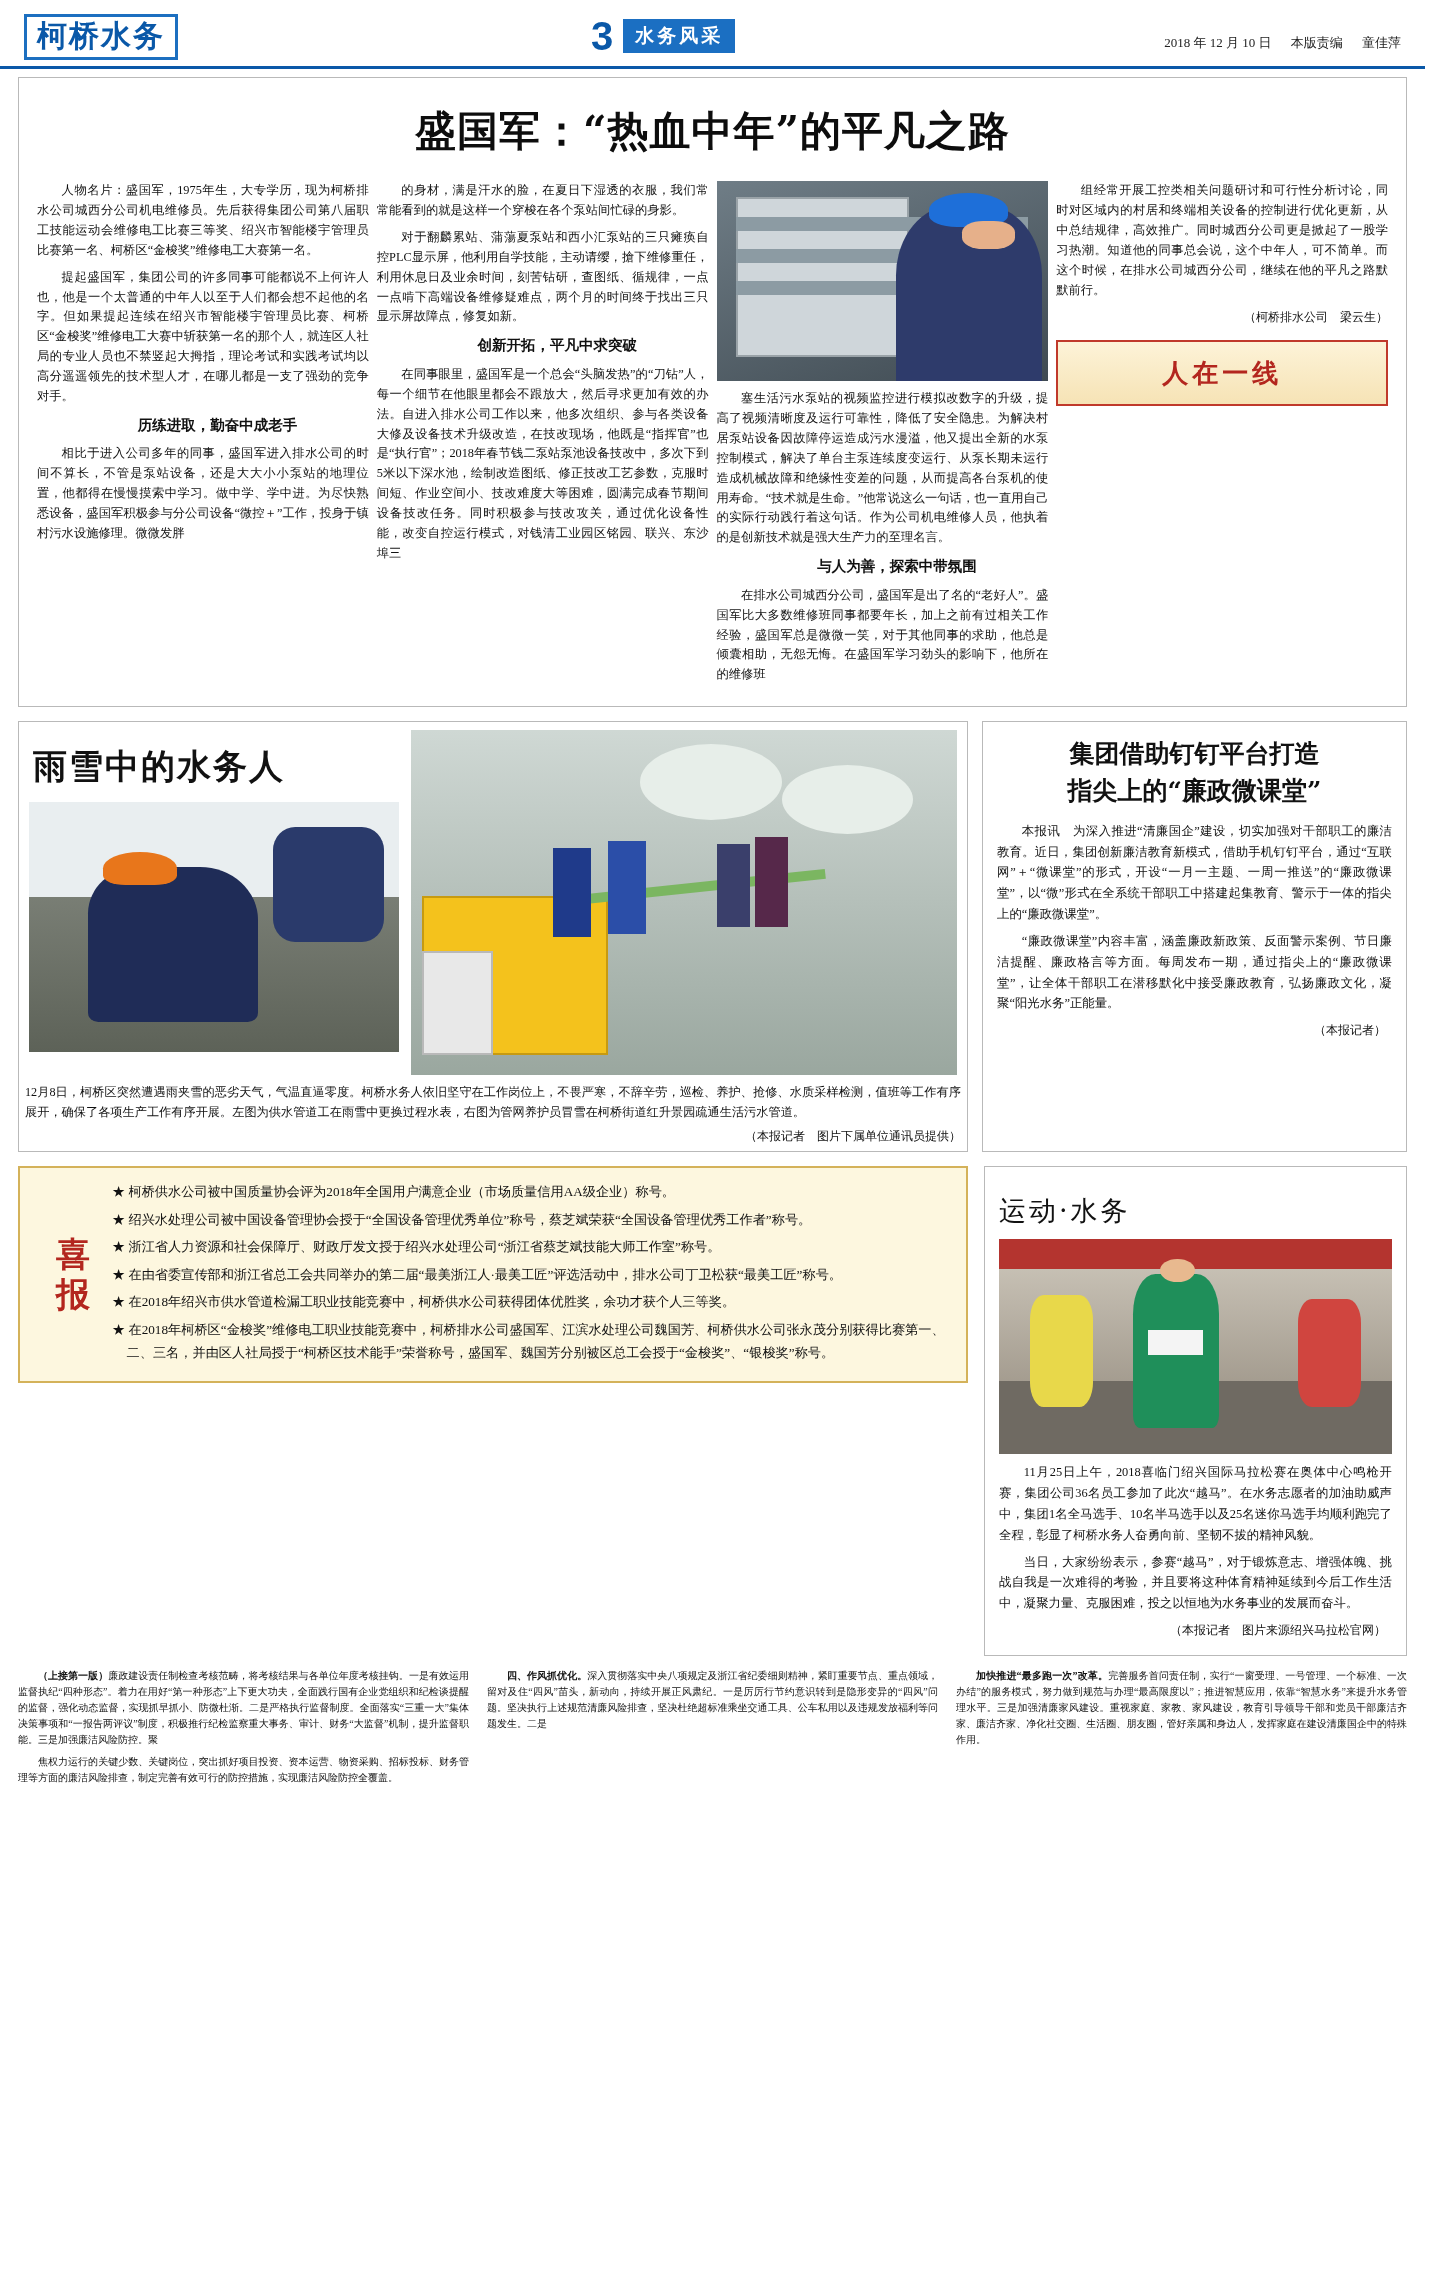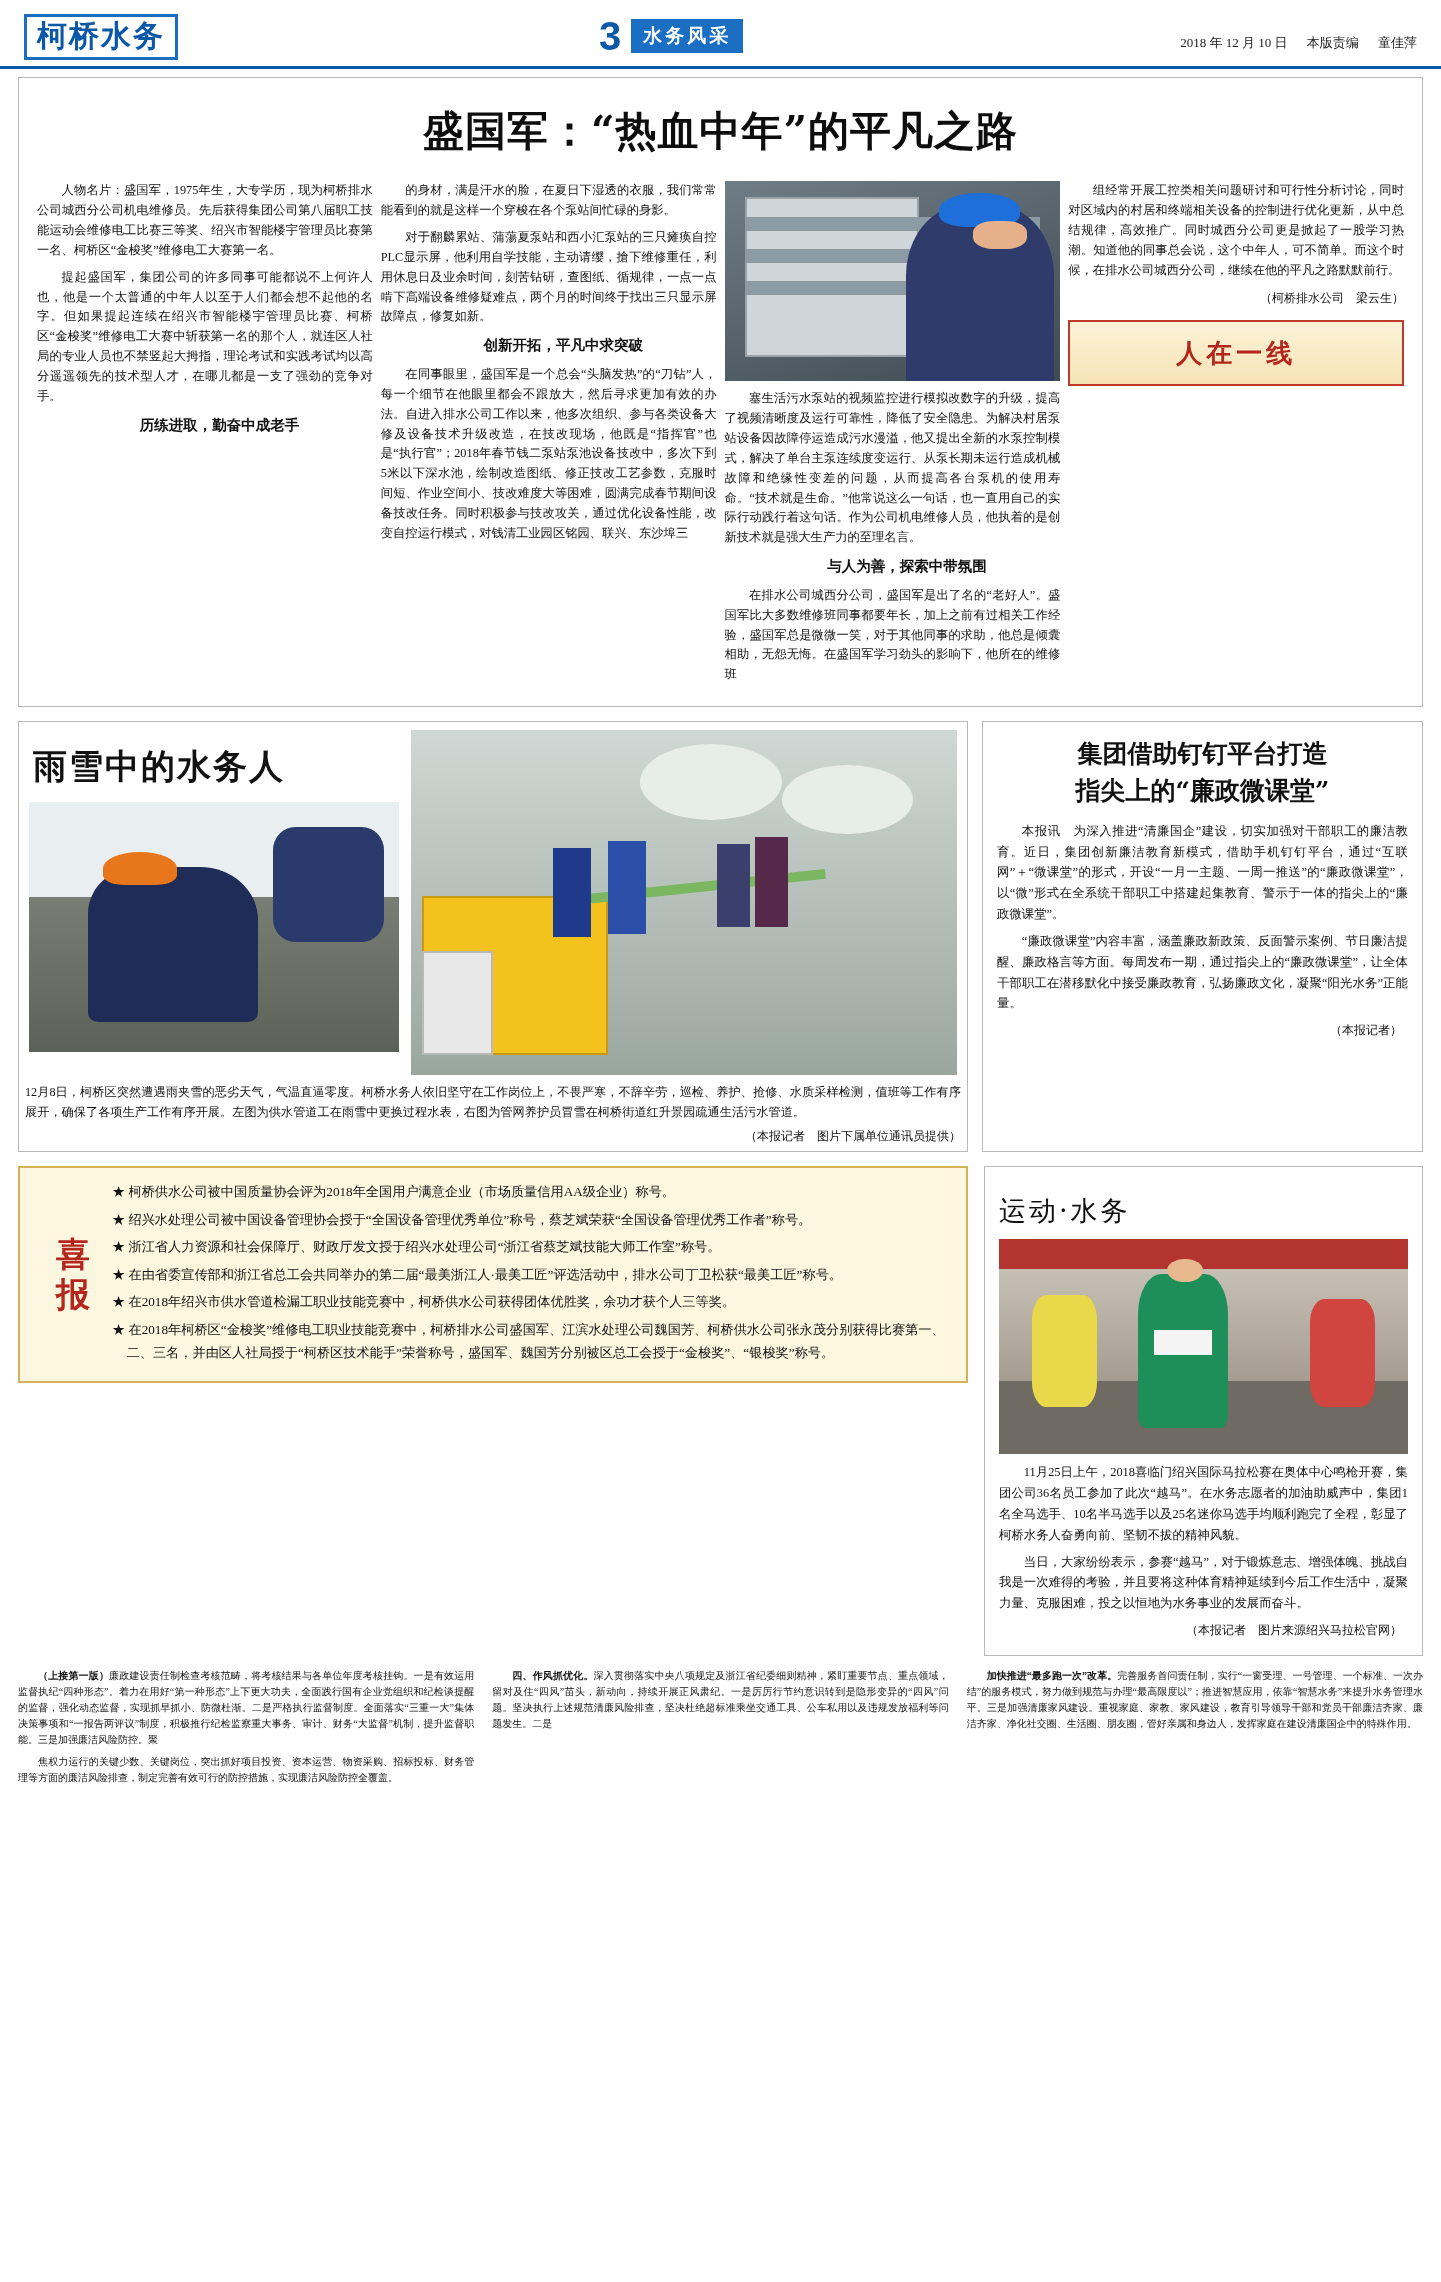--- a/index.html
+++ b/index.html
@@ -3,21 +3,21 @@
 <meta charset="utf-8">
 <style>
   * { box-sizing: border-box; }
   body {
     margin: 0;
     width: 1441px;
     background: #ffffff;
     font-family: "Liberation Serif", "DejaVu Serif", serif;
     color: #111;
   }
-  .page { width: 1441px; padding: 0 0 14px 0; position: relative; }
+  .page { width: 1441px; padding: 0 16px 14px 0; position: relative; }
 
   
   .masthead {
     display: flex;
     align-items: flex-end;
     padding: 14px 24px 6px 24px;
     border-bottom: 3px solid #0a58a8;
     position: relative;
   }
   .logo-box {
@@ -267,20 +267,21 @@
 
   <div class="frame" style="margin:8px 18px 0 18px;">
     <div class="headline">盛国军：“热血中年”的平凡之路</div>
 
     <div class="cols3">
 
       <div class="col">
         <p>人物名片：盛国军，1975年生，大专学历，现为柯桥排水公司城西分公司机电维修员。先后获得集团公司第八届职工技能运动会维修电工比赛三等奖、绍兴市智能楼宇管理员比赛第一名、柯桥区“金梭奖”维修电工大赛第一名。</p>
         <p>提起盛国军，集团公司的许多同事可能都说不上何许人也，他是一个太普通的中年人以至于人们都会想不起他的名字。但如果提起连续在绍兴市智能楼宇管理员比赛、柯桥区“金梭奖”维修电工大赛中斩获第一名的那个人，就连区人社局的专业人员也不禁竖起大拇指，理论考试和实践考试均以高分遥遥领先的技术型人才，在哪儿都是一支了强劲的竞争对手。</p>
         <p class="sub">历练进取，勤奋中成老手</p>
+        <p>相比于进入公司多年的同事，盛国军进入排水公司的时间不算长，不管是泵站设备，还是大大小小泵站的地理位置，他都得在慢慢摸索中学习。做中学、学中进。为尽快熟悉设备，盛国军积极参与分公司设备“微控＋”工作，投身于镇村污水设施修理。微微发胖</p>
       </div>
 
       <div class="col">
         <p>的身材，满是汗水的脸，在夏日下湿透的衣服，我们常常能看到的就是这样一个穿梭在各个泵站间忙碌的身影。</p>
         <p>对于翻麟累站、蒲蕩夏泵站和西小汇泵站的三只瘫痪自控PLC显示屏，他利用自学技能，主动请缨，搶下维修重任，利用休息日及业余时间，刻苦钻研，查图纸、循规律，一点一点啃下高端设备维修疑难点，两个月的时间终于找出三只显示屏故障点，修复如新。</p>
         <p class="sub">创新开拓，平凡中求突破</p>
         <p>在同事眼里，盛国军是一个总会“头脑发热”的“刀钻”人，每一个细节在他眼里都会不跟放大，然后寻求更加有效的办法。自进入排水公司工作以来，他多次组织、参与各类设备大修及设备技术升级改造，在技改现场，他既是“指挥官”也是“执行官”；2018年春节钱二泵站泵池设备技改中，多次下到5米以下深水池，绘制改造图纸、修正技改工艺参数，克服时间短、作业空间小、技改难度大等困难，圆满完成春节期间设备技改任务。同时积极参与技改攻关，通过优化设备性能，改变自控运行模式，对钱清工业园区铭园、联兴、东沙埠三</p>
       </div>
 
       <div class="col">

